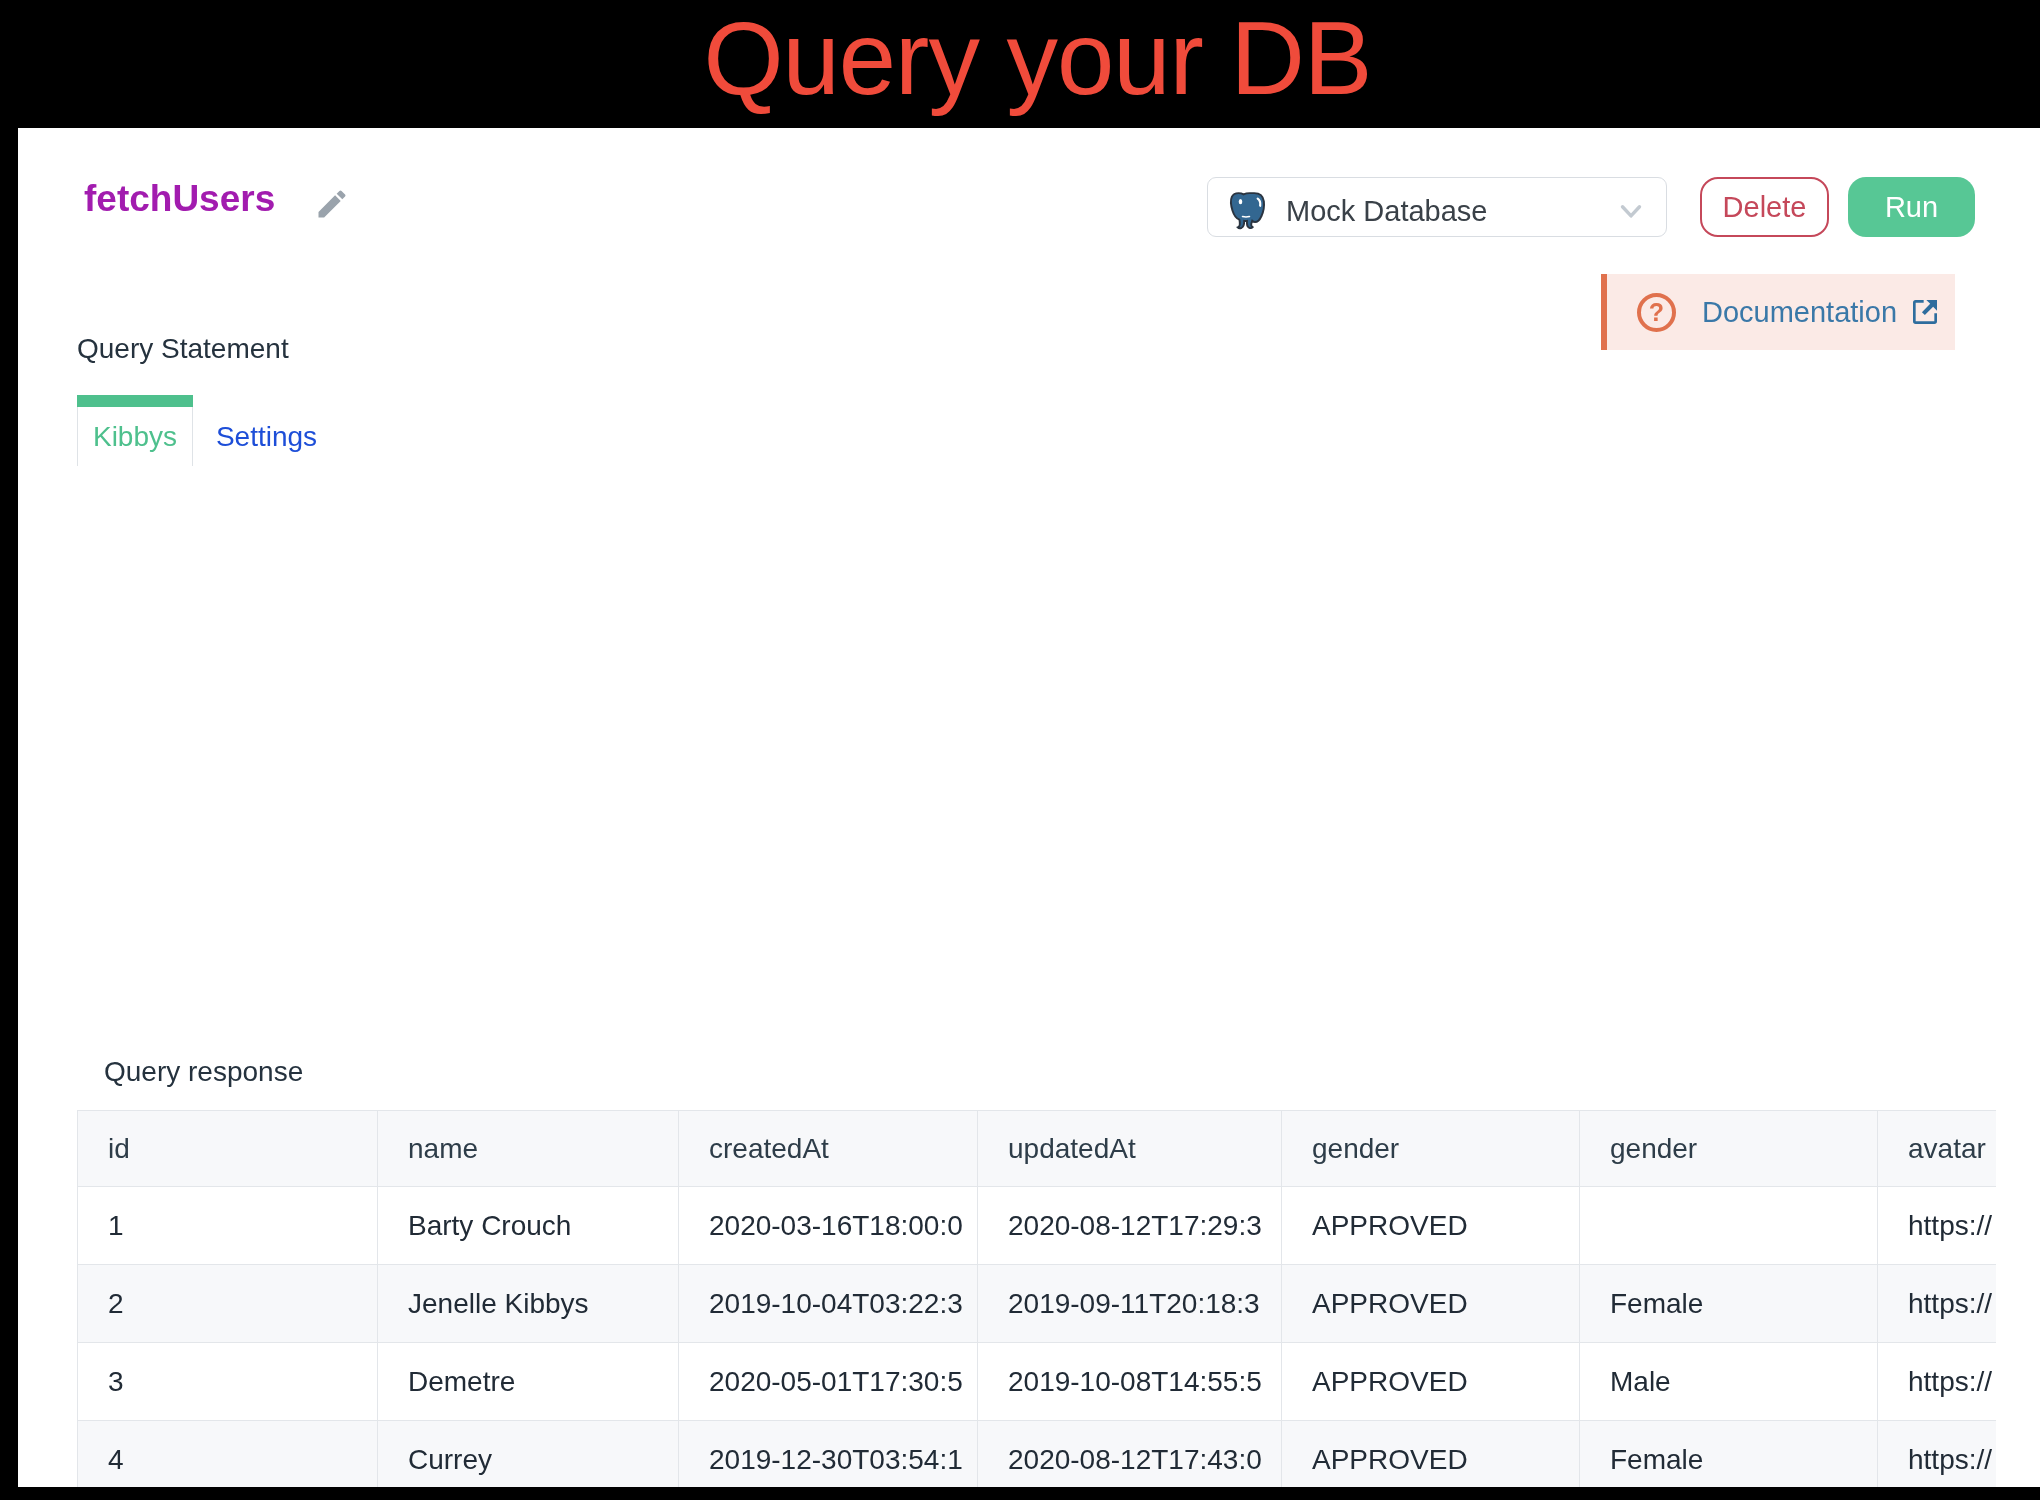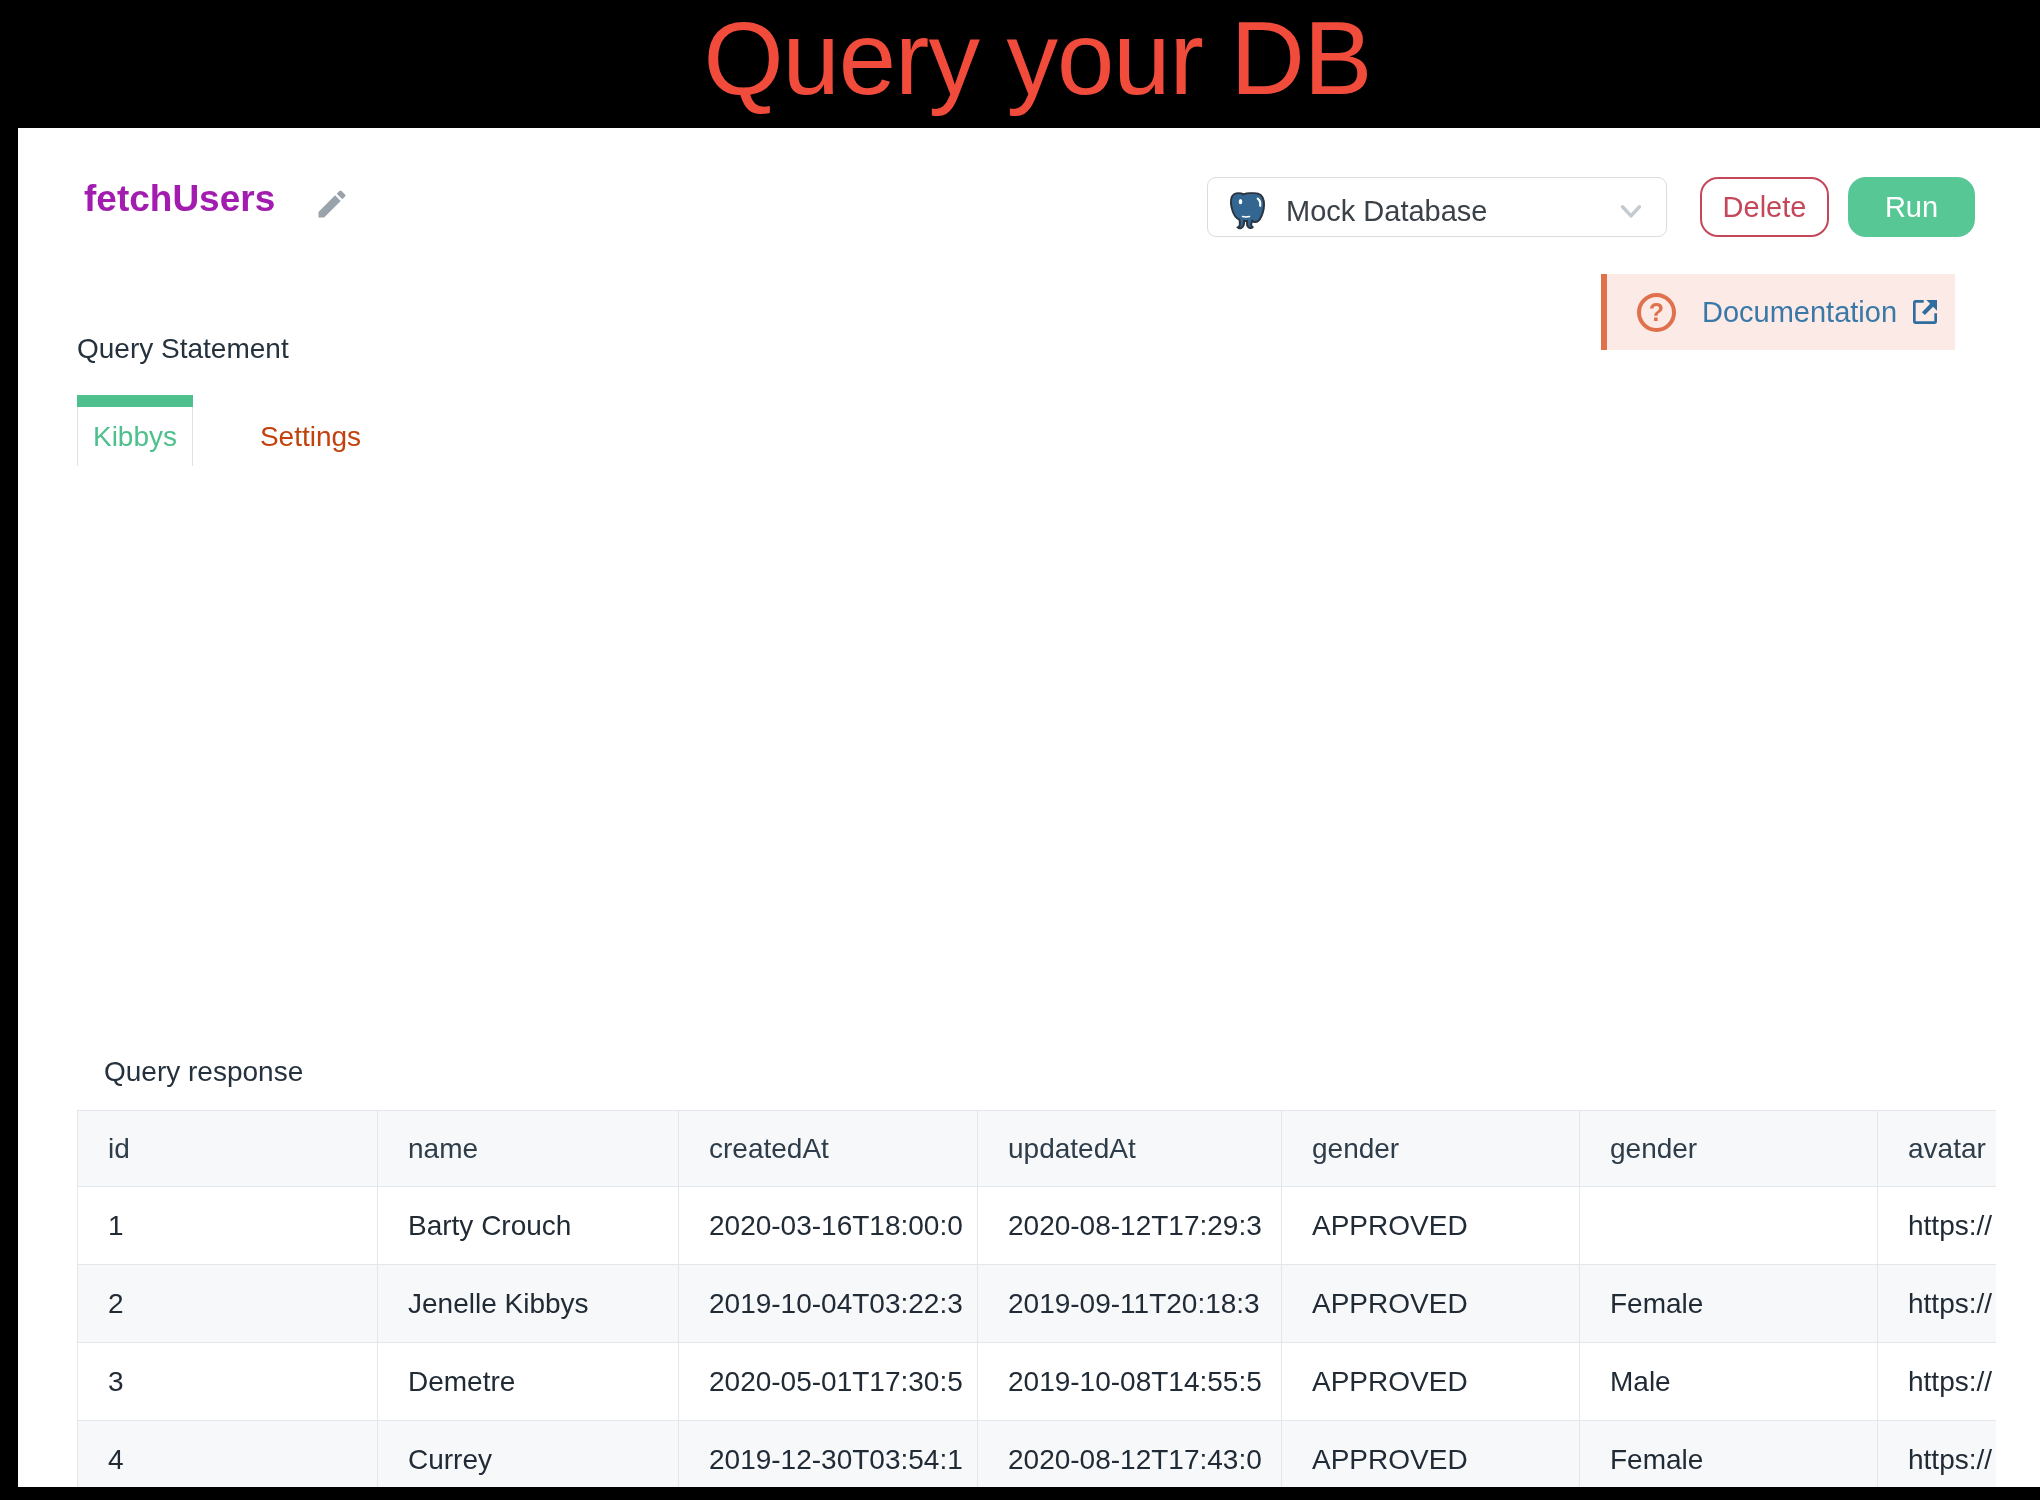--- a/index.html
+++ b/index.html
@@ -33,21 +33,21 @@
   .doc-ext { width:32px; height:32px; margin-left:12px; }
 
   .section-label { position:absolute; left:59px; font-size:28px; color:#25323E; }
   .label-statement { top:205px; }
   .label-response { top:928px;margin-left:27px; }
 
   
   .tab-accent { position:absolute; left:59px; top:267px; width:116px; height:12px; background:var(--accent_green); z-index:3; }
   .tab { position:absolute; top:279px; height:59px; display:flex; align-items:center; justify-content:center; font-size:28px; cursor:pointer; z-index:3; }
   .tab-query { left:59px; width:116px; background:#fff; border-left:1px solid #DFE3E7; border-right:1px solid #DFE3E7; color:var(--accent_green); }
-  .tab-settings { left:176px; width:145px; color:#c2410c;margin-left:44px; }
+  .tab-settings { left:176px; width:145px; color:#1d4ed8; }
 
   
   .editor { position:absolute; left:59px; top:337px; width:1911px; height:545px; background:#fff; border:1px solid #E7EAED; z-index:1; }
   .code-line { padding:56px 0 0 52px; font-family:"Liberation Mono",monospace; font-size:31px; white-space:pre; color:#000; }
   .tok-keyword { color:var(--sql_keyword_blue); }
   .tok-number { color:var(--sql_keyword_blue); }
   .tok-plain { color:#000; }
 
   
   .table-wrap { position:absolute; left:59px; top:982px; width:1919px; overflow:hidden; }

